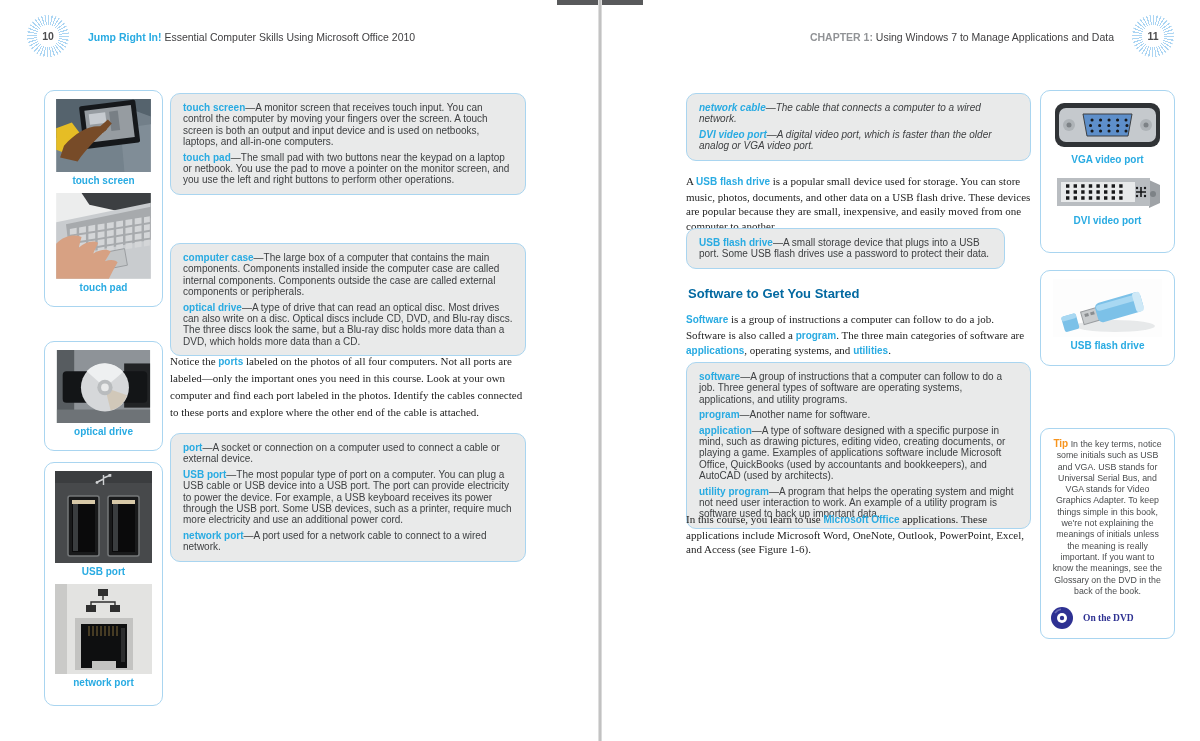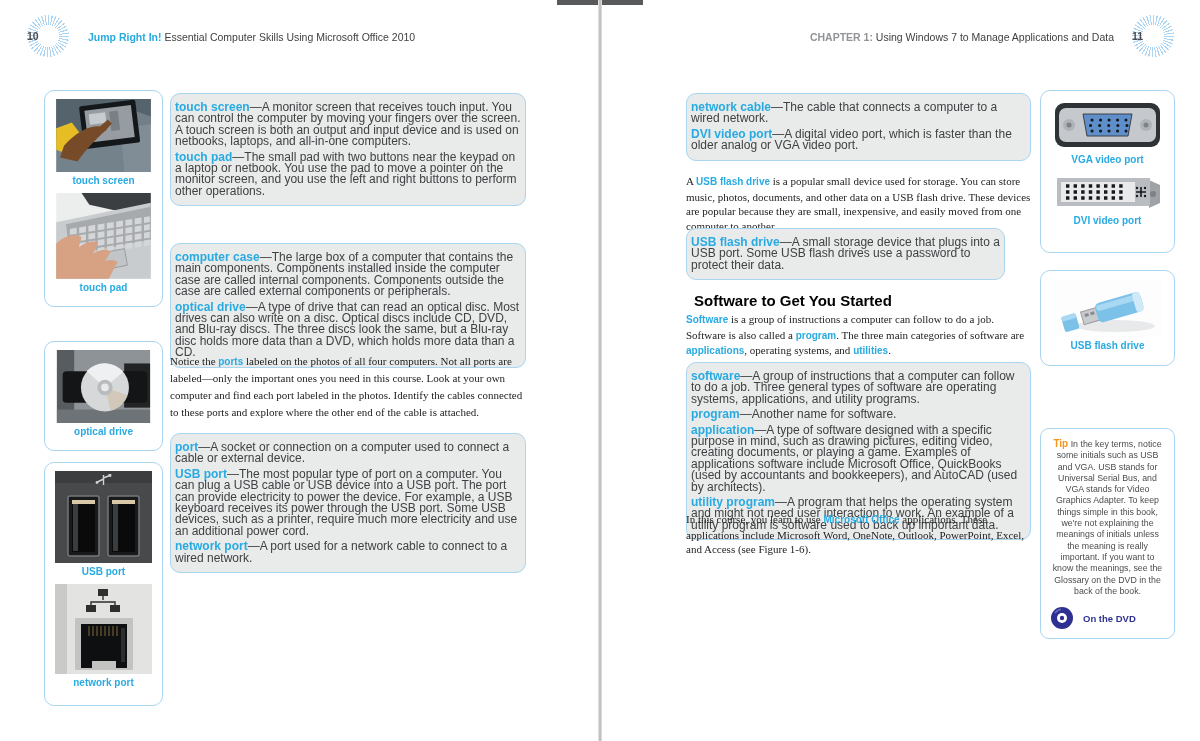--- a/index.html
+++ b/index.html
@@ -7,51 +7,51 @@
           font-family:"Liberation Sans",sans-serif;}
   
   .spine{position:absolute;left:598px;top:0;width:4px;height:741px;
          background:linear-gradient(to right,#ececec,#b5b5b5,#e6e6e6);}
   .binding-mark{position:absolute;left:557px;top:0;width:86px;height:5px;background:#58595b;}
   
   .starburst{position:absolute;width:42px;height:42px;border-radius:50%;
     background:
       radial-gradient(circle,#ffffff 0 37%,rgba(255,255,255,0) 38%),
       repeating-conic-gradient(#abd5f3 0deg 4deg,rgba(255,255,255,0) 4deg 10deg);
-    display:flex;align-items:center;justify-content:flex-start;
+    display:flex;align-items:center;justify-content:center;
     font-size:10.5px;font-weight:bold;color:#4d4d4f;}
   #sbL{left:27px;top:15px;} #sbR{left:1132px;top:15px;}
   
   .hdrL{position:absolute;left:88px;top:31px;font-size:10.5px;color:#414042;}
   .hdrR{position:absolute;right:86px;top:31px;font-size:10.5px;color:#414042;text-align:right;}
   .brand{color:#29abe2;font-weight:bold;}
   .chapter{color:#919396;font-weight:bold;}
   
   .fig-box{position:absolute;background:#fff;border:1.5px solid #a9d5f0;border-radius:10px;
     display:flex;flex-direction:column;align-items:center;justify-content:flex-start;
     padding:8px 0 6px;box-sizing:border-box;}
   .fig-box svg{display:block;margin:0 0 2px;}
   .fig-caption{color:#29abe2;font-size:10px;font-weight:bold;margin:1px 0 6px;line-height:12px;}
   
   .def-box{position:absolute;background:#e9eaea;border:1.5px solid #a9d5f0;border-radius:10px;
-    padding:8px 4px;box-sizing:border-box;font-size:12px;line-height:11.4px;color:#3f4143;}
+    padding:8px 12px;box-sizing:border-box;font-size:10px;line-height:11.4px;color:#3f4143;}
   .def-entry{margin:0;}
   .def-entry + .def-entry{margin-top:4px;}
   .term{color:#29abe2;font-weight:bold;}
   
   .body-para{position:absolute;font-family:"Liberation Serif",serif;font-size:11px;
     line-height:17px;color:#1c1c1c;margin:0;}
   .body-para.tight{line-height:14.5px;}
   .kw{color:#29abe2;font-weight:bold;font-family:"Liberation Sans",sans-serif;font-size:10px;}
-  .section-heading{position:absolute;font-size:15px;font-weight:bold;color:#000000;margin:8px;}
+  .section-heading{position:absolute;font-size:13px;font-weight:bold;color:#0369a1;margin:2px;}
   
   .tip-box{position:absolute;background:#fff;border:1.5px solid #a9d5f0;border-radius:9px;
     padding:9px 9px 8px;box-sizing:border-box;font-size:8.8px;line-height:11.3px;color:#4a4c4e;}
   .tip-label{color:#f7941d;font-weight:bold;font-size:10px;}
-  .dvd-row{display:flex;align-items:center;gap:9px;margin-top:9px;}
+  .dvd-row{display:flex;align-items:center;gap:9px;margin-top:9px;font-family:Liberation Serif, serif;}
   .dvd-label{color:#2e3192;font-weight:bold;font-size:9.5px;}
 </style>
 </head>
 <body>
 
 <div class="spread">
   <div class="binding-mark"></div>
   <div class="spine"></div>
 
   <div class="starburst" id="sbL">
@@ -162,21 +162,21 @@
       <p class="def-entry"><span class="term">network port</span><span>—A port used for a network cable to connect to a wired network.</span></p>
     </div>
 
   <div class="hdrR">
     <span class="chapter">CHAPTER 1:</span><span> Using Windows 7 to Manage Applications and Data</span>
   </div>
   <div class="starburst" id="sbR">
     <span>11</span>
   </div>
 
-  <div class="def-box" style="left:686px;top:93px;width:345px;">
+  <div class="def-box" style="left:686px;top:93px;width:345px;font-style:italic;">
       <p class="def-entry"><span class="term">network cable</span><span>—The cable that connects a computer to a wired network.</span></p>
       <p class="def-entry"><span class="term">DVI video port</span><span>—A digital video port, which is faster than the older analog or VGA video port.</span></p>
     </div>
   <p class="body-para tight" style="left:686px;top:174px;width:345px;"><span>A </span><span class="kw">USB flash drive</span><span> is a popular small device used for storage. You can store music, photos, documents, and other data on a USB flash drive. These devices are popular because they are small, inexpensive, and easily moved from one computer to another.</span></p>
   <div class="def-box" style="left:686px;top:228px;width:319px;">
       <p class="def-entry"><span class="term">USB flash drive</span><span>—A small storage device that plugs into a USB port. Some USB flash drives use a password to protect their data.</span></p>
     </div>
   <h2 class="section-heading" style="left:686px;top:284px;width:345px;">Software to Get You Started</h2>
   <p class="body-para tight" style="left:686px;top:312px;width:345px;"><span class="kw">Software</span><span> is a group of instructions a computer can follow to do a job. Software is also called a </span><span class="kw">program</span><span>. The three main categories of software are </span><span class="kw">applications</span><span>, operating systems, and </span><span class="kw">utilities</span><span>.</span></p>
   <div class="def-box" style="left:686px;top:362px;width:345px;">

